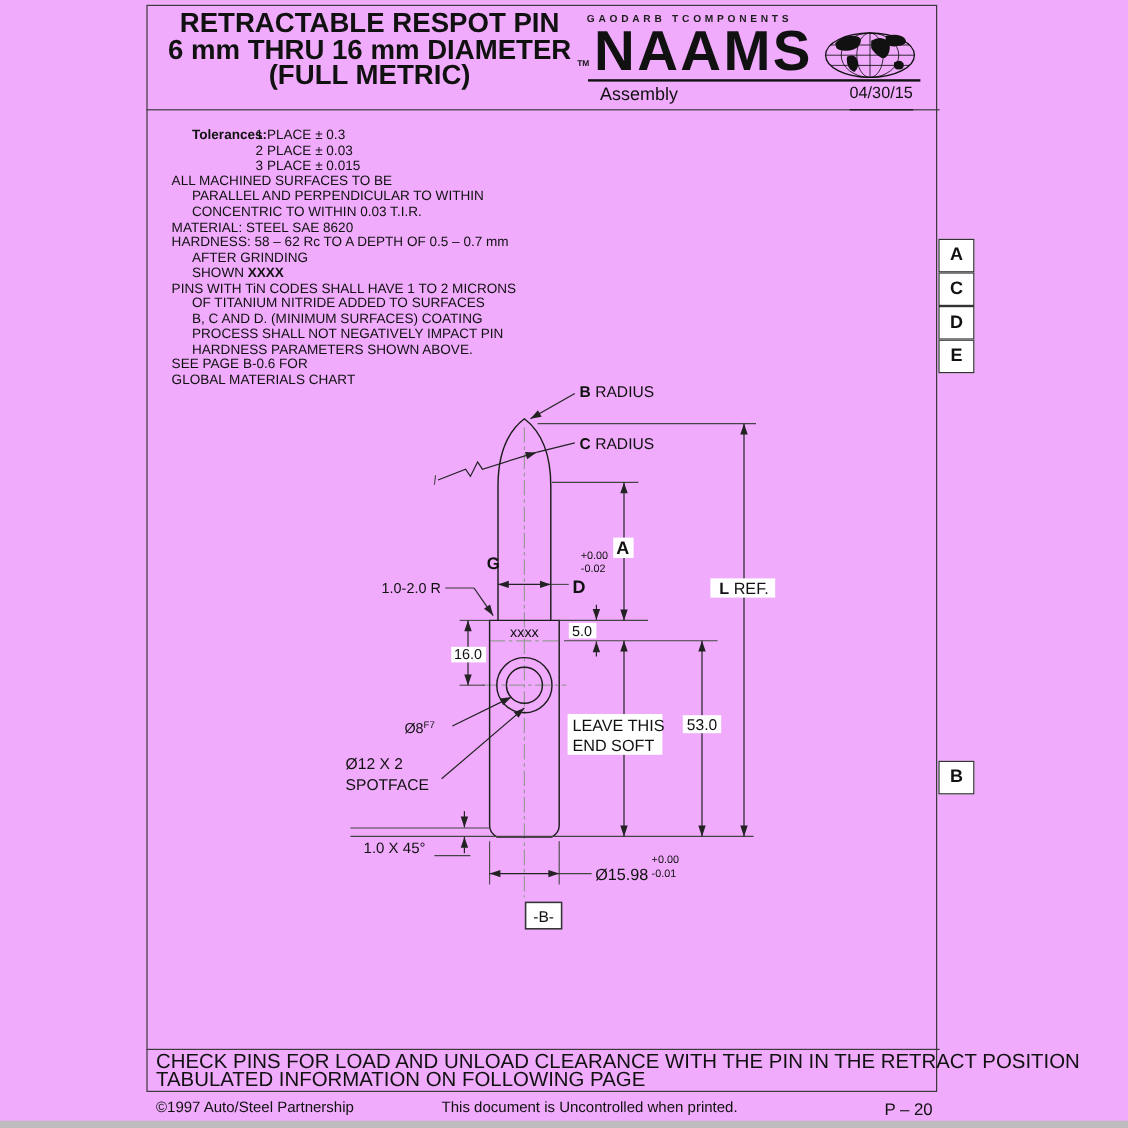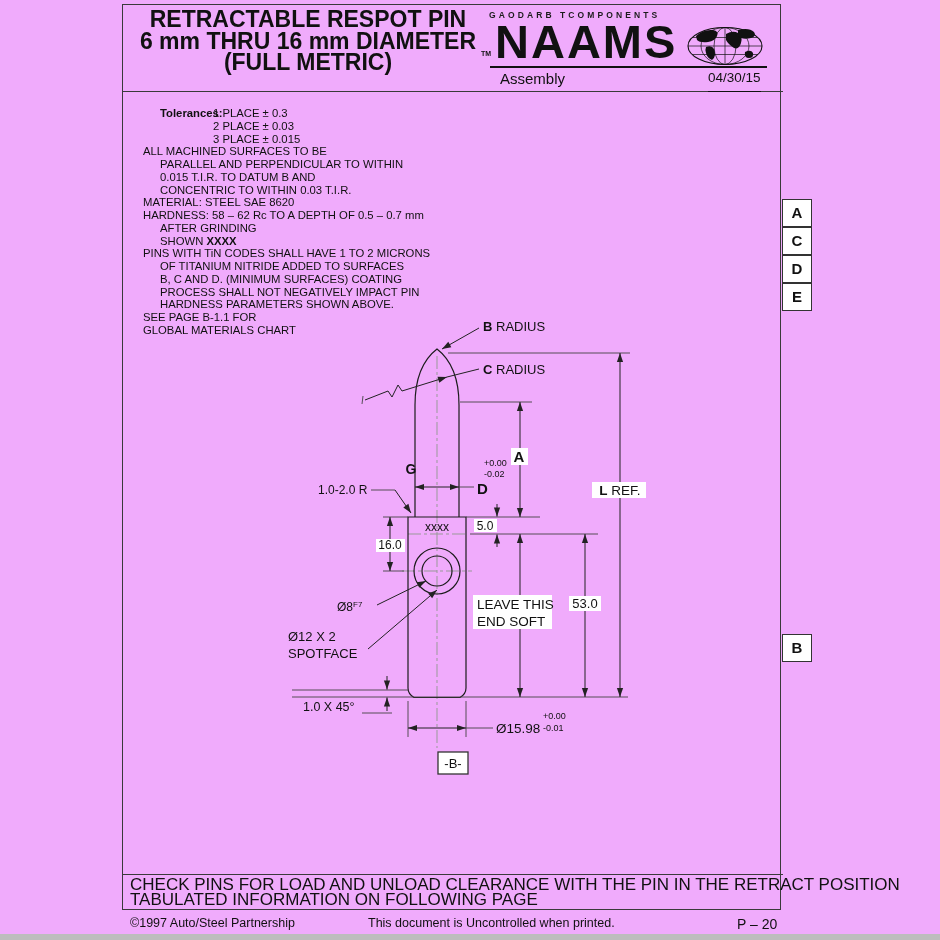--- a/index.html
+++ b/index.html
@@ -75,32 +75,31 @@
       <path d="M745,52 q6,-3 8,1 q1,5 -4,5 q-5,0 -4,-6 z"></path>
     </g>
   </svg>
 
   <div class="abs notes" id="notes-block">
       <div class="note-row ind2"><span class="note-lead">Tolerances:</span>1 PLACE ± 0.3</div>
       <div class="note-row ind2">2 PLACE ± 0.03</div>
       <div class="note-row ind2">3 PLACE ± 0.015</div>
       <div class="note-row ind0">ALL MACHINED SURFACES TO BE</div>
       <div class="note-row ind1">PARALLEL AND PERPENDICULAR TO WITHIN</div>
-      <div class="note-row ind1">0.015 T.I.R. TO DATUM B AND</div>
       <div class="note-row ind1">CONCENTRIC TO WITHIN 0.03 T.I.R.</div>
       <div class="note-row ind0">MATERIAL: STEEL SAE 8620</div>
       <div class="note-row ind0">HARDNESS: 58 – 62 Rc TO A DEPTH OF 0.5 – 0.7 mm</div>
       <div class="note-row ind1">AFTER GRINDING</div>
       <div class="note-row ind1">SHOWN <b>XXXX</b></div>
       <div class="note-row ind0">PINS WITH TiN CODES SHALL HAVE 1 TO 2 MICRONS</div>
       <div class="note-row ind1">OF TITANIUM NITRIDE ADDED TO SURFACES</div>
       <div class="note-row ind1">B, C AND D. (MINIMUM SURFACES) COATING</div>
       <div class="note-row ind1">PROCESS SHALL NOT NEGATIVELY IMPACT PIN</div>
       <div class="note-row ind1">HARDNESS PARAMETERS SHOWN ABOVE.</div>
-      <div class="note-row ind0">SEE PAGE B-1.1 FOR</div>
+      <div class="note-row ind0">SEE PAGE B-0.6 FOR</div>
       <div class="note-row ind0">GLOBAL MATERIALS CHART</div>
     </div>
 
   <div class="abs zone" style="top:199px;">A</div>
   <div class="abs zone" style="top:227px;">C</div>
   <div class="abs zone" style="top:255px;">D</div>
   <div class="abs zone" style="top:283px;">E</div>
   <div class="abs zone" style="top:634px;">B</div>
 
   <svg width="940" height="940" viewBox="0 0 940 940" style="pointer-events:none;">

